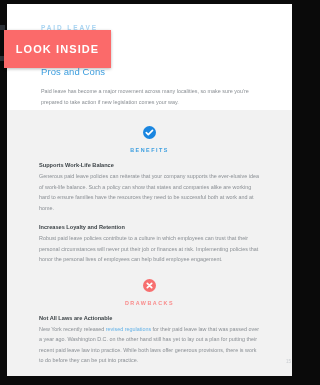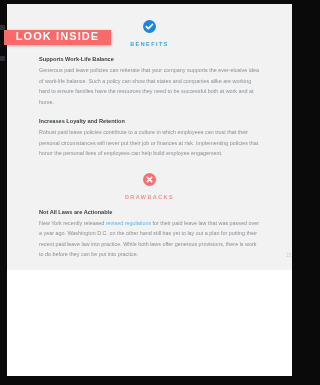--- a/index.html
+++ b/index.html
@@ -121,24 +121,24 @@
     font-size: 4.6px;
     color: #c9cdd1;
   }
 
   
   #ribbon {
     position: absolute;
     left: 4px;
     top: 30px;
     width: 107px;
-    height: 15px;
+    height: 38px;
     background: #fb6a6a;
     display: flex;
-    align-items: flex-start;
+    align-items: center;
     justify-content: center;
     box-shadow: 0 1px 3px rgba(0,0,0,0.28);
   }
   #ribbon .ribbon-text {
     color: #ffffff;
     font-size: 11px;
     font-weight: bold;
     letter-spacing: 1.1px;
   }
   
@@ -150,20 +150,25 @@
     background: #2b3036;
   }
   .fold-top { top: 25px; }
   .fold-bottom { top: 56px; }
 </style>
 </head>
 <body>
 
 <div id="page">
 
+  <div class="header-band">
+    <div class="eyebrow">PAID LEAVE</div>
+    <div class="doc-title">Pros and Cons</div>
+    <p class="intro">Paid leave has become a major movement across many localities, so make sure you're prepared to take action if new legislation comes your way.</p>
+  </div>
 
   <div class="body-band">
 
     <div class="section-marker">
       <span class="marker-icon" style="background:#1a86e0;">
         <svg width="13" height="13" viewBox="0 0 13 13">
           <path d="M3.3 6.7 L5.3 8.7 L9.5 4.4" stroke="#ffffff" stroke-width="1.7" fill="none" stroke-linecap="round" stroke-linejoin="round"></path>
         </svg>
       </span>
       <div class="marker-label label-benefits">BENEFITS</div>

